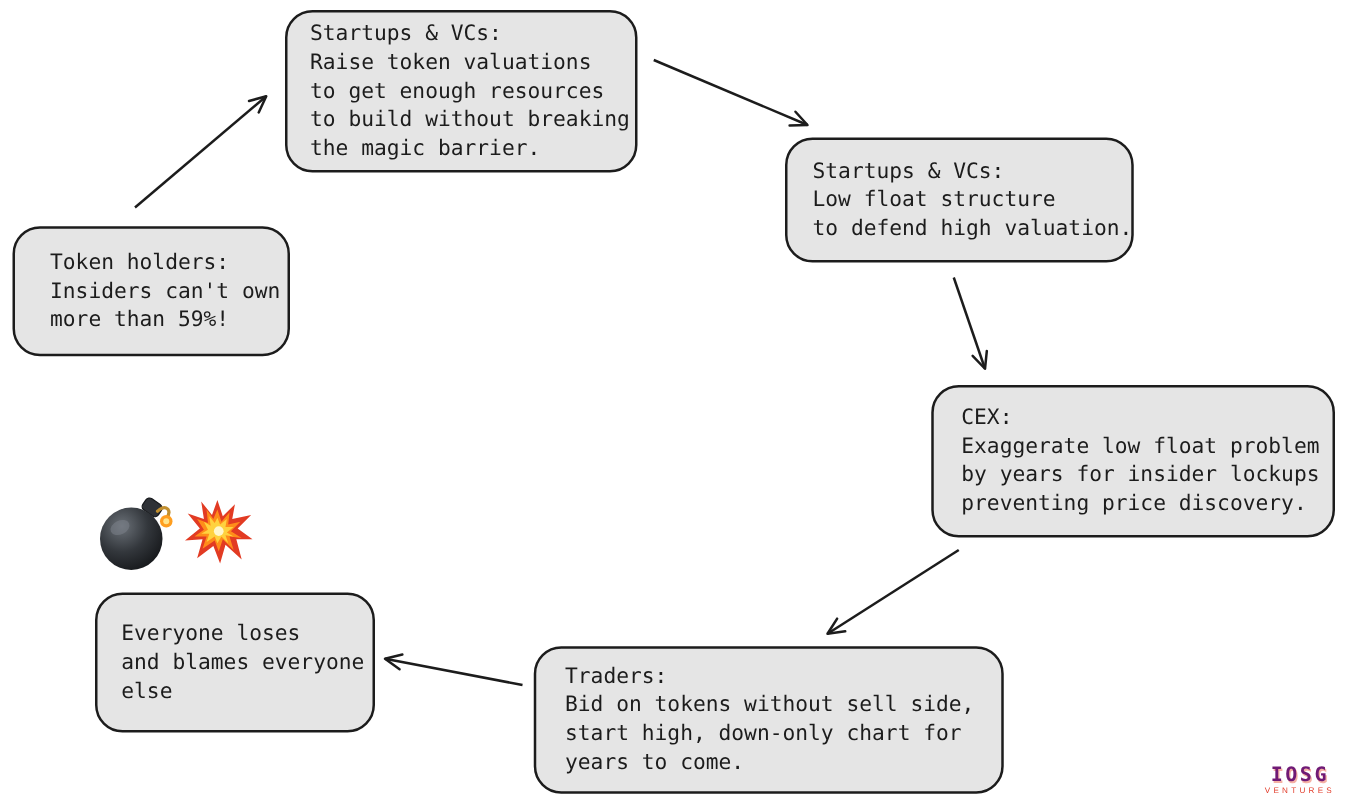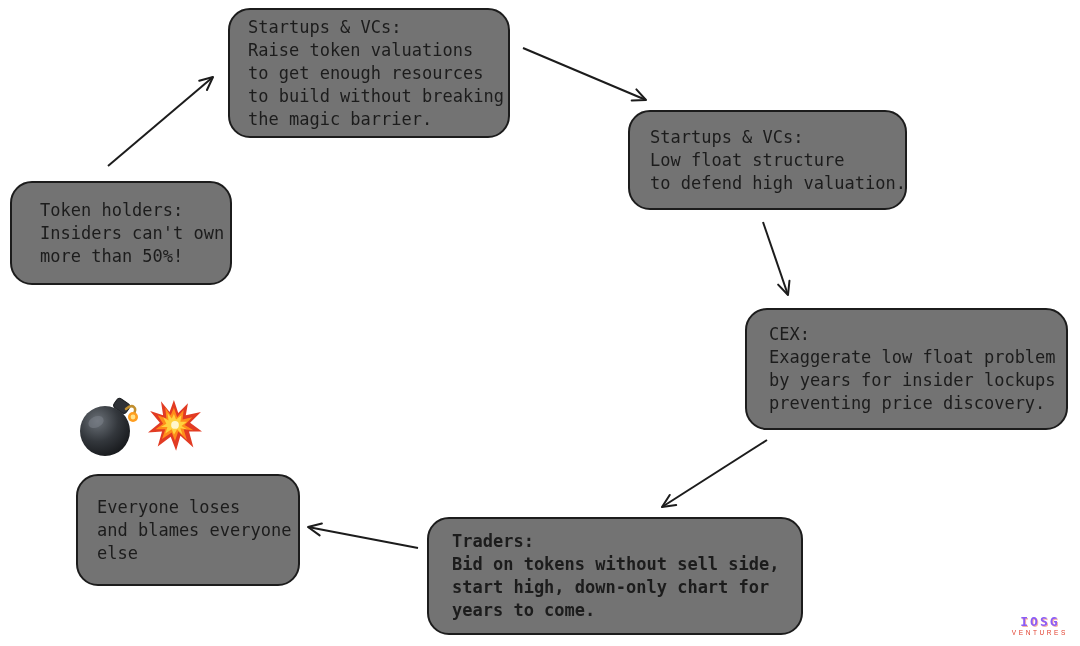--- a/index.html
+++ b/index.html
@@ -9,21 +9,21 @@
     width: 1080px;
     height: 646px;
     background: #ffffff;
     overflow: hidden;
     font-family: "DejaVu Sans Mono", "Liberation Mono", monospace;
   }
   .node {
     position: absolute;
     border: 2px solid #1c1c1c;
     border-radius: 22px;
-    background: #737373;
+    background: #e5e5e5;
     display: flex;
     align-items: center;
   }
   .node-text {
     white-space: pre;
     font-size: 17px;
     line-height: 23px;
     color: #1c1c1c;
     letter-spacing: 0px;
   }
@@ -37,40 +37,40 @@
   #logo {
     position: absolute;
     right: 12px;
     bottom: 10px;
     text-align: center;
     line-height: 1;
   }
   #logo .logo-title {
     font-family: "DejaVu Sans Mono", monospace;
     font-weight: bold;
-    font-size: 13px;
+    font-size: 16px;
     letter-spacing: 2px;
-    color: #8b5cf6;
+    color: #701a75;
     text-shadow: 1px 1px 0 #f5b1a5;
     margin-top: 44px;
   }
   #logo .logo-sub {
     font-family: "Liberation Sans", sans-serif;
     font-size: 6.5px;
     letter-spacing: 2.6px;
     color: #e2402f;
     margin-top: 2px;
   }
 
   
   #node-startups-raise    { left: 228px; top: 8px;   width: 282px; height: 130px; padding-left: 18px; }
   #node-startups-lowfloat { left: 628px; top: 110px; width: 279px; height: 100px; padding-left: 20px; }
   #node-token-holders     { left: 10px;  top: 181px; width: 222px; height: 104px; padding-left: 28px; }
   #node-cex               { left: 745px; top: 308px; width: 323px; height: 122px; padding-left: 22px; }
-  #node-traders           { left: 427px; top: 517px; width: 376px; height: 118px; padding-left: 23px; font-weight: bold; }
+  #node-traders           { left: 427px; top: 517px; width: 376px; height: 118px; padding-left: 23px; }
   #node-everyone-loses    { left: 76px;  top: 474px; width: 224px; height: 112px;  padding-left: 19px; }
 
   #icon-bomb      { left: 78px;  top: 396px; width: 62px; height: 62px; }
   #icon-explosion { left: 146px; top: 399px; width: 58px; height: 54px; }
 </style>
 </head>
 <body>
 
 <div id="canvas">
 
@@ -97,21 +97,21 @@
 
   <div class="node" id="node-startups-lowfloat">
     <div class="node-text">Startups &amp; VCs:
 Low float structure
 to defend high valuation.</div>
   </div>
 
   <div class="node" id="node-token-holders">
     <div class="node-text">Token holders:
 Insiders can't own
-more than 50%!</div>
+more than 59%!</div>
   </div>
 
   <div class="node" id="node-cex">
     <div class="node-text">CEX:
 Exaggerate low float problem
 by years for insider lockups
 preventing price discovery.</div>
   </div>
 
   <div class="node" id="node-traders">

